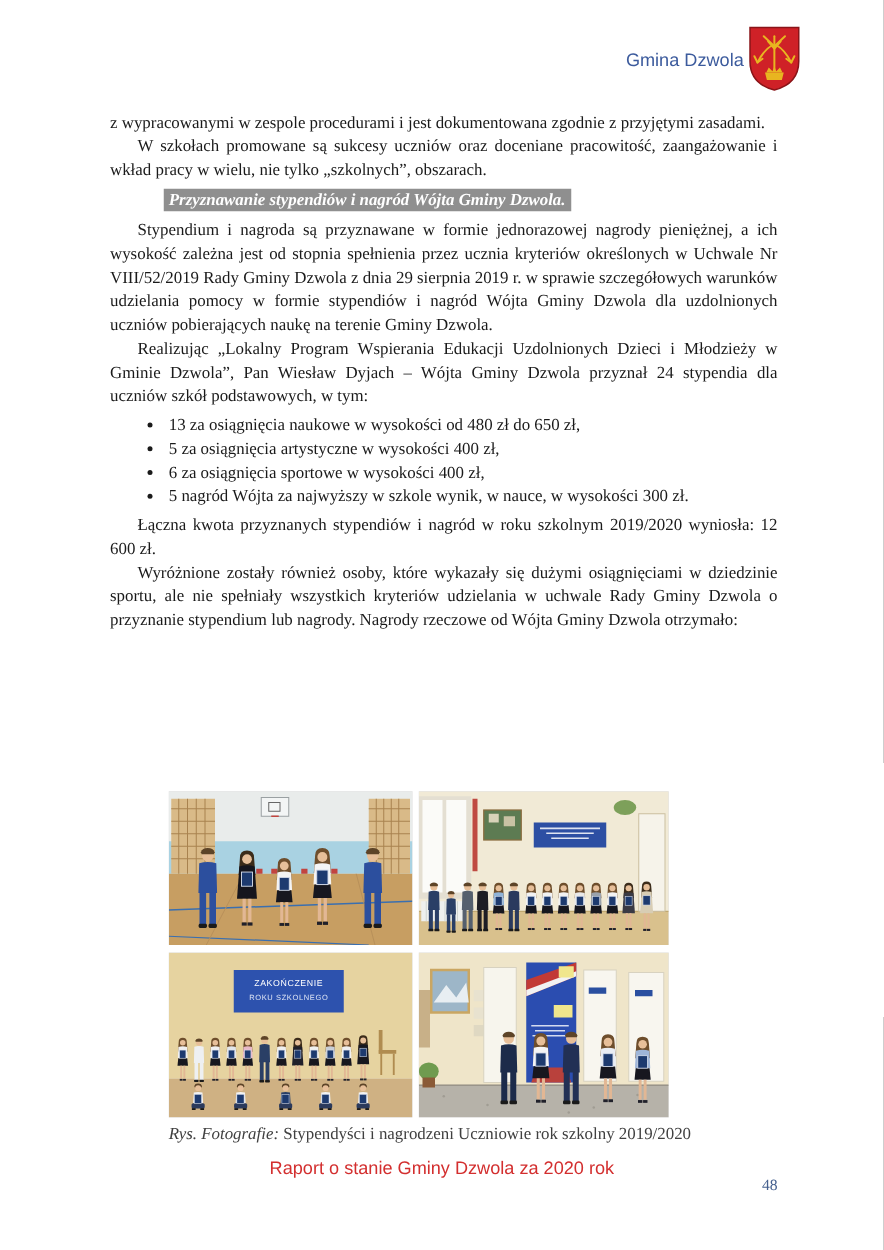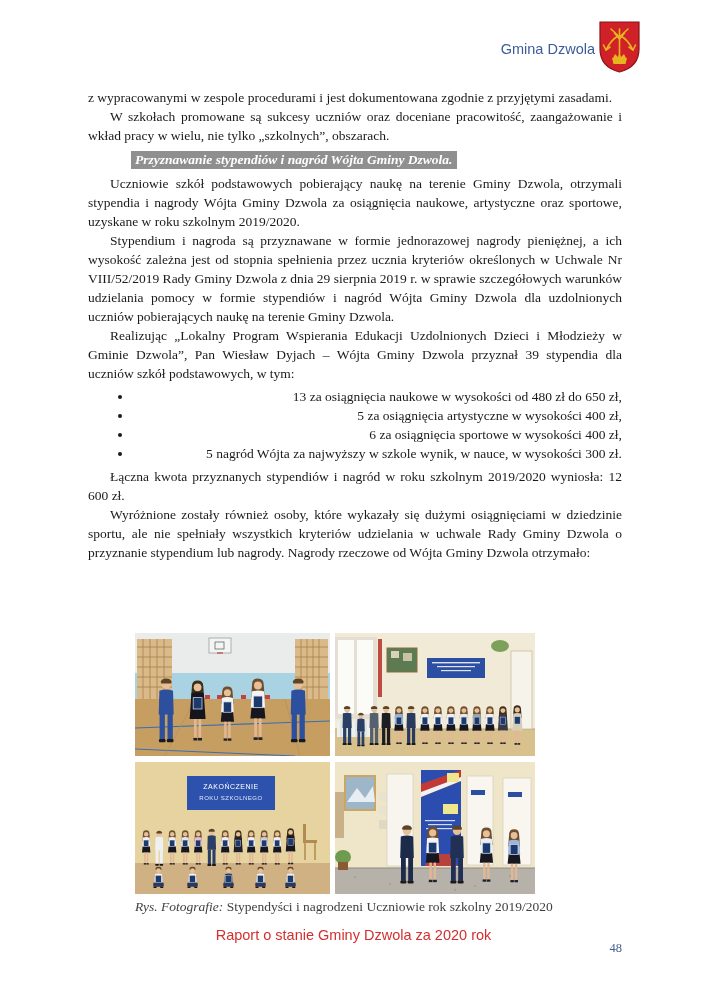--- a/index.html
+++ b/index.html
@@ -22,21 +22,21 @@
     font-size:13.5px;line-height:19px;text-align:justify;
   }
   .content p{margin:0;}
   .content p.indent{text-indent:22px;}
   .section-heading{margin:5px 0 5px 43px;line-height:19px;font-style:italic;}
   .section-heading span{
     background:#8f8f8f;color:#ffffff;font-weight:bold;
     padding:1px 5px 2px 4px;
   }
   ul.bullets{margin:4px 0;padding-left:45px;}
-  ul.bullets li{padding-left:2px;line-height:19px;text-align:right;}
+  ul.bullets li{padding-left:2px;line-height:19px;text-align:left;}
   
   .photo-block{position:absolute;left:135px;top:633px;width:401px;}
   .photo-grid{
     display:grid;grid-template-columns:195px 200px;grid-template-rows:123px 132px;
     gap:6px 5px;
   }
   .photo{overflow:hidden;background:#ddd;}
   .photo svg{display:block;}
   .caption{
     margin-top:4px;font-size:13.5px;line-height:17px;color:#404040;
@@ -122,23 +122,22 @@
     <path d="M14 38 h15 l-1.5 6 h-12 z" fill="#e8b520"></path>
     <path d="M15 38 l2 -4 l3 3 l1.5 -4 l1.5 4 l3 -3 l2 4 z" fill="#e8b520"></path>
   </svg>
 
   <div class="content">
     <p>z wypracowanymi w zespole procedurami i jest dokumentowana zgodnie z przyjętymi zasadami.</p>
     <p class="indent">W szkołach promowane są sukcesy uczniów oraz doceniane pracowitość, zaangażowanie i wkład pracy w wielu, nie tylko „szkolnych”, obszarach.</p>
     <div class="section-heading">
       <span>Przyznawanie stypendiów i nagród Wójta Gminy Dzwola.</span>
     </div>
-    <p class="indent">Uczniowie szkół podstawowych pobierający naukę na terenie Gminy Dzwola, otrzymali stypendia i nagrody Wójta Gminy Dzwola za osiągnięcia naukowe, artystyczne oraz sportowe, uzyskane w roku szkolnym 2019/2020.</p>
     <p class="indent">Stypendium i nagroda są przyznawane w formie jednorazowej nagrody pieniężnej, a ich wysokość zależna jest od stopnia spełnienia przez ucznia kryteriów określonych w Uchwale Nr VIII/52/2019 Rady Gminy Dzwola z dnia 29 sierpnia 2019 r. w sprawie szczegółowych warunków udzielania pomocy w formie stypendiów i nagród Wójta Gminy Dzwola dla uzdolnionych uczniów pobierających naukę na terenie Gminy Dzwola.</p>
-    <p class="indent">Realizując „Lokalny Program Wspierania Edukacji Uzdolnionych Dzieci i Młodzieży w Gminie Dzwola”, Pan Wiesław Dyjach – Wójta Gminy Dzwola przyznał 39 stypendia dla uczniów szkół podstawowych, w tym:</p>
+    <p class="indent">Realizując „Lokalny Program Wspierania Edukacji Uzdolnionych Dzieci i Młodzieży w Gminie Dzwola”, Pan Wiesław Dyjach – Wójta Gminy Dzwola przyznał 24 stypendia dla uczniów szkół podstawowych, w tym:</p>
     <ul class="bullets">
       <li>13 za osiągnięcia naukowe w wysokości od 480 zł do 650 zł,</li>
       <li>5 za osiągnięcia artystyczne w wysokości 400 zł,</li>
       <li>6 za osiągnięcia sportowe w wysokości 400 zł,</li>
       <li>5 nagród Wójta za najwyższy w szkole wynik, w nauce, w wysokości 300 zł.</li>
     </ul>
     <p class="indent">Łączna kwota przyznanych stypendiów i nagród w roku szkolnym 2019/2020 wyniosła: 12 600 zł.</p>
     <p class="indent">Wyróżnione zostały również osoby, które wykazały się dużymi osiągnięciami w dziedzinie sportu, ale nie spełniały wszystkich kryteriów udzielania w uchwale Rady Gminy Dzwola o przyznanie stypendium lub nagrody. Nagrody rzeczowe od Wójta Gminy Dzwola otrzymało:</p>
   </div>
 

